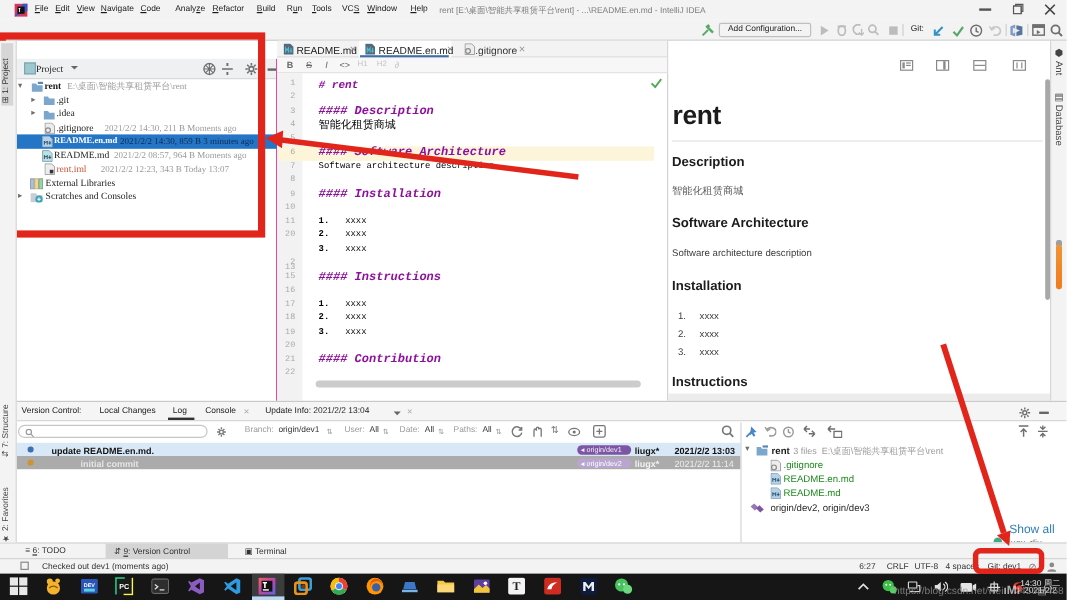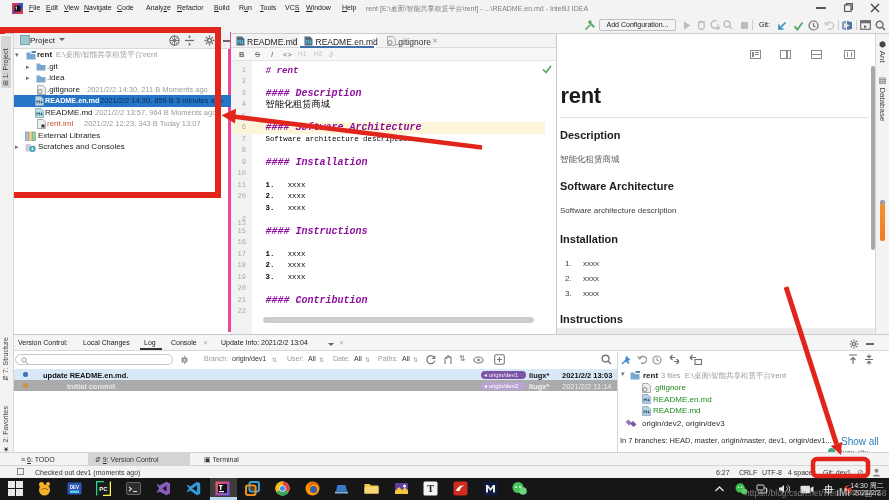--- a/index.html
+++ b/index.html
@@ -100,21 +100,21 @@
       <path d="M7.2 7.2 L10 10" stroke="#6e6e6e" stroke-width="1.7"></path>
     </svg>
 </div>
 
 <div class="abs" style="left:0;top:34px;width:14px;height:418px;background:#f3f3f3;border-right:1px solid #d6d6d6;z-index:5;">
   <div class="abs vtext" style="left:1px;top:2px;height:52px;background:#d6d6d6;font-size:7px;color:#333;padding:2px 1px;transform:rotate(180deg);">⊞ 1: Project</div>
   <div class="abs vtext" style="left:2px;top:303px;font-size:7px;color:#444;transform:rotate(180deg);">⇵ 7: Structure</div>
   <div class="abs vtext" style="left:2px;top:372px;font-size:7px;color:#444;transform:rotate(180deg);">★ 2: Favorites</div>
 </div>
 
-<div class="abs" style="left:14px;top:32px;width:217px;height:300px;background:#fff;border-right:3px solid #ec4899;">
+<div class="abs" style="left:14px;top:49px;width:217px;height:300px;background:#fff;border-right:1px solid #ec4899;font-family:Liberation Serif, serif;">
   <div class="abs" style="left:0;top:0;width:216px;height:17px;background:#eef0f2;border-bottom:1px solid #d9d9d9;">
     <span class="abs" style="left:6px;top:3px;width:10px;height:10px;background:#9ec7cf;border:1px solid #7aa7b0;"></span>
     <span class="abs" style="left:16px;top:4px;font-size:8px;color:#1a1a1a;">Project</span>
     <span class="abs" style="left:45px;top:6px;width:0;height:0;border-left:3px solid transparent;border-right:3px solid transparent;border-top:3.5px solid #666;"></span>
     <svg class="abs" style="left:155px;top:3px;" width="11" height="11" viewBox="0 0 11 11">
         <circle cx="5.5" cy="5.5" r="4.6" fill="none" stroke="#6e6e6e" stroke-width="1.1"></circle>
         <path d="M5.5 1 L5.5 10 M1 5.5 L10 5.5 M2.3 2.3 L8.7 8.7 M8.7 2.3 L2.3 8.7" stroke="#6e6e6e" stroke-width="0.9"></path>
       </svg>
     <svg class="abs" style="left:170px;top:3px;" width="11" height="11" viewBox="0 0 11 11">
         <path d="M1 5.5 L10 5.5" stroke="#6e6e6e" stroke-width="1.3"></path>
@@ -171,21 +171,21 @@
         </svg>
       <span style="left:31px;color:#fff;font-weight:bold;font-size:7.2px;">README.en.md</span>
         <span style="left:86px;color:#0b2e55;font-size:7.5px;">2021/2/2 14:30, 859 B 3 minutes ago</span>
     </div>
     <div class="trow" style="top:57.5px;">
       <svg style="position:absolute;left:21px;top:1px;" width="9" height="10" viewBox="0 0 9 10">
           <path d="M0.5 0.5 L6 0.5 L8.5 3 L8.5 9.5 L0.5 9.5 Z" fill="#bde0e4" stroke="#7fa8b0" stroke-width="0.8"></path>
           <path d="M2 7.5 L2 4.5 L3.2 6 L4.4 4.5 L4.4 7.5 M6.5 4.5 L6.5 7.5 M5.3 6.2 L7.7 6.2" stroke="#28536e" stroke-width="0.8" fill="none"></path>
         </svg>
       <span style="left:31px;">README.md</span>
-        <span class="meta" style="left:81px;">2021/2/2 13:57, 964 B Moments ago</span>
+        <span class="meta" style="left:81px;">2021/2/2 08:57, 964 B Moments ago</span>
     </div>
     <div class="trow" style="top:69px;">
       <svg style="position:absolute;left:23px;top:1px;" width="9" height="10" viewBox="0 0 9 10">
           <path d="M0.5 0.5 L6 0.5 L8.5 3 L8.5 9.5 L0.5 9.5 Z" fill="#ecedee" stroke="#9a9a9a" stroke-width="0.8"></path>
           <rect x="4.5" y="5.5" width="3" height="3" fill="#333"></rect>
         </svg>
       <span style="left:33px;color:#cc5237;">rent.iml</span>
         <span class="meta" style="left:70px;">2021/2/2 12:23, 343 B Today 13:07</span>
     </div>
     <div class="trow" style="top:80.5px;">
@@ -477,21 +477,20 @@
       <path d="M0.5 0.5 L6 0.5 L8.5 3 L8.5 9.5 L0.5 9.5 Z" fill="#b5d2e8" stroke="#8aa8c2" stroke-width="0.8"></path>
       <path d="M2 7.5 L2 4.5 L3.2 6 L4.4 4.5 L4.4 7.5 M6.5 4.5 L6.5 7.5 M5.3 6.2 L7.7 6.2" stroke="#28536e" stroke-width="0.8" fill="none"></path>
     </svg>
   <span class="abs" style="left:653px;top:71px;font-size:8px;color:#1e8a1e;">README.md</span>
 
   <svg class="abs" style="left:625px;top:84px;" width="14" height="9" viewBox="0 0 14 9">
       <path d="M0.5 3 L3.5 0.5 L7 4 L4 6.5 Z" fill="#9579b5"></path>
       <path d="M5 4.5 L8 2 L11.5 5.5 L8.5 8 Z" fill="#7d55a5"></path>
     </svg>
   <span class="abs" style="left:642px;top:84px;font-size:8px;color:#2a2a2a;">origin/dev2, origin/dev3</span>
-  <span class="abs" style="left:620px;top:101px;font-size:7.5px;color:#2a2a2a;">In 7 branches: HEAD, master, origin/master, dev1, origin/dev1...</span>
   <span class="abs" style="left:841px;top:101px;font-size:10px;color:#2e7eb8;">Show all</span>
   <span class="abs" style="left:828px;top:113px;width:7px;height:7px;border-radius:50%;background:#3da885;"></span>
   <span class="abs" style="left:839px;top:113px;font-size:7.5px;color:#555;">liugx &lt;liu</span>
 </div>
 
 <div class="abs" style="left:0;top:452px;width:889px;height:13px;background:#f3f3f3;border-top:1px solid #d4d4d4;font-size:7px;color:#333;">
   <span class="abs" style="left:21px;top:3px;">≡ <u>6</u>: TODO</span>
   <span class="abs" style="left:88px;top:0;width:102px;height:12px;background:#d4d4d4;"></span>
   <span class="abs" style="left:95px;top:3px;">⇵ <u>9</u>: Version Control</span>
   <span class="abs" style="left:204px;top:3px;">▣ Terminal</span>

